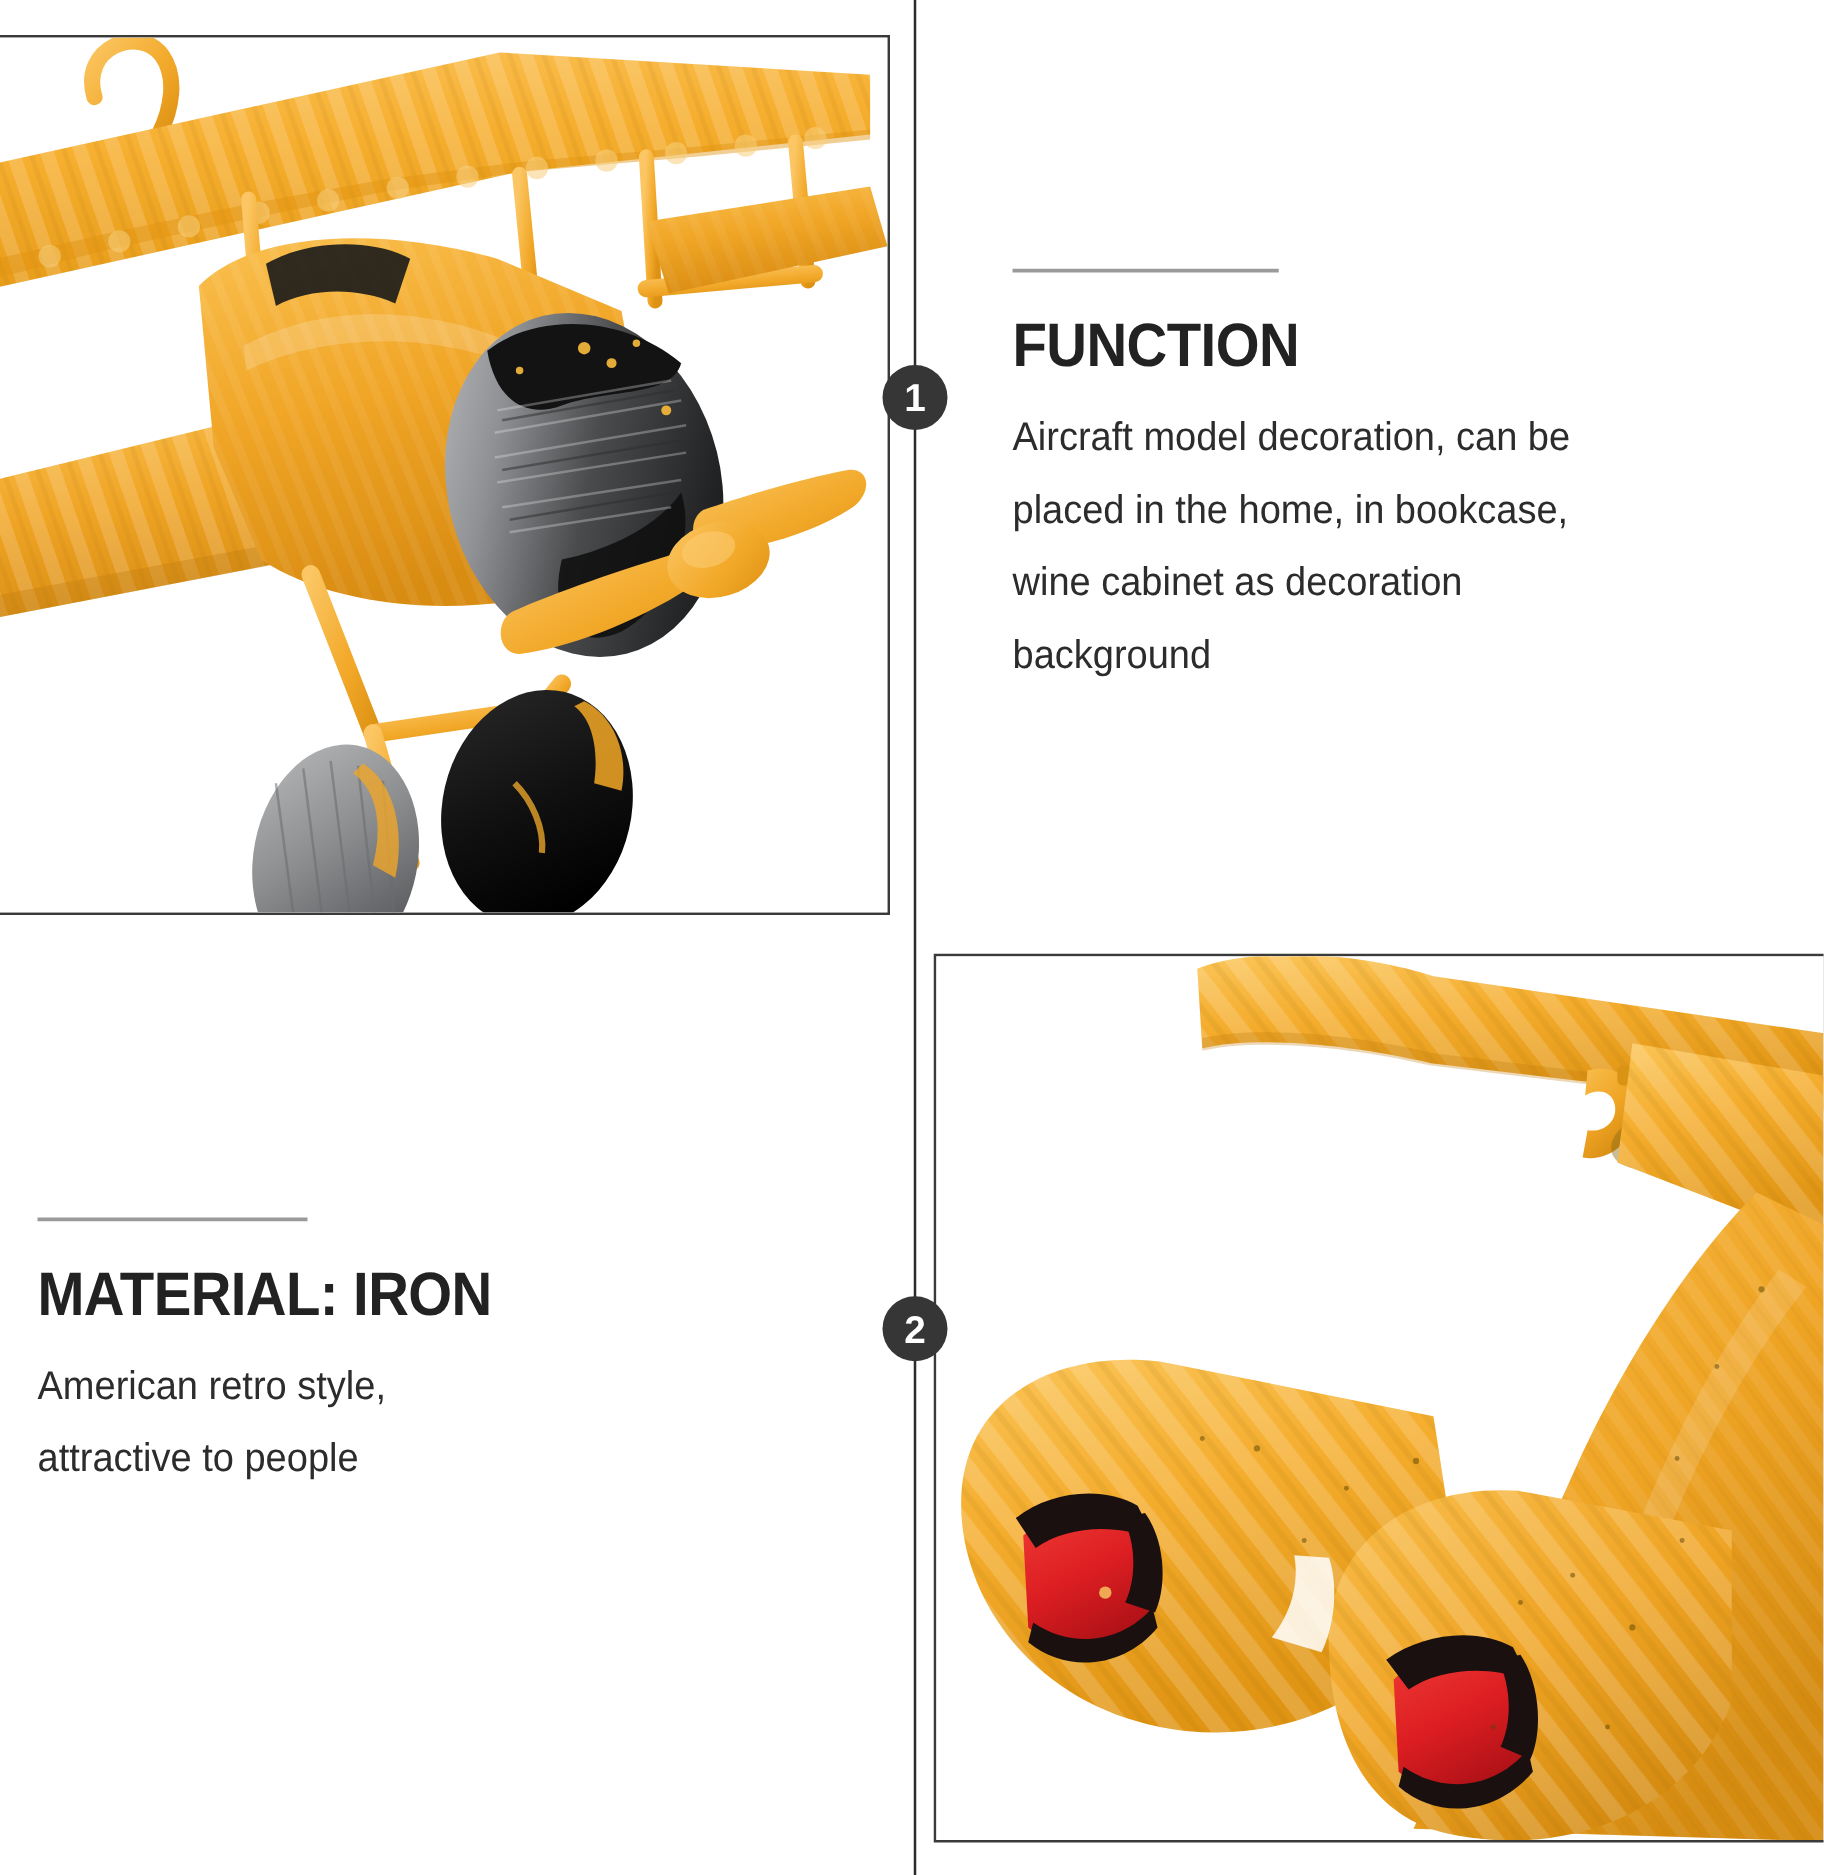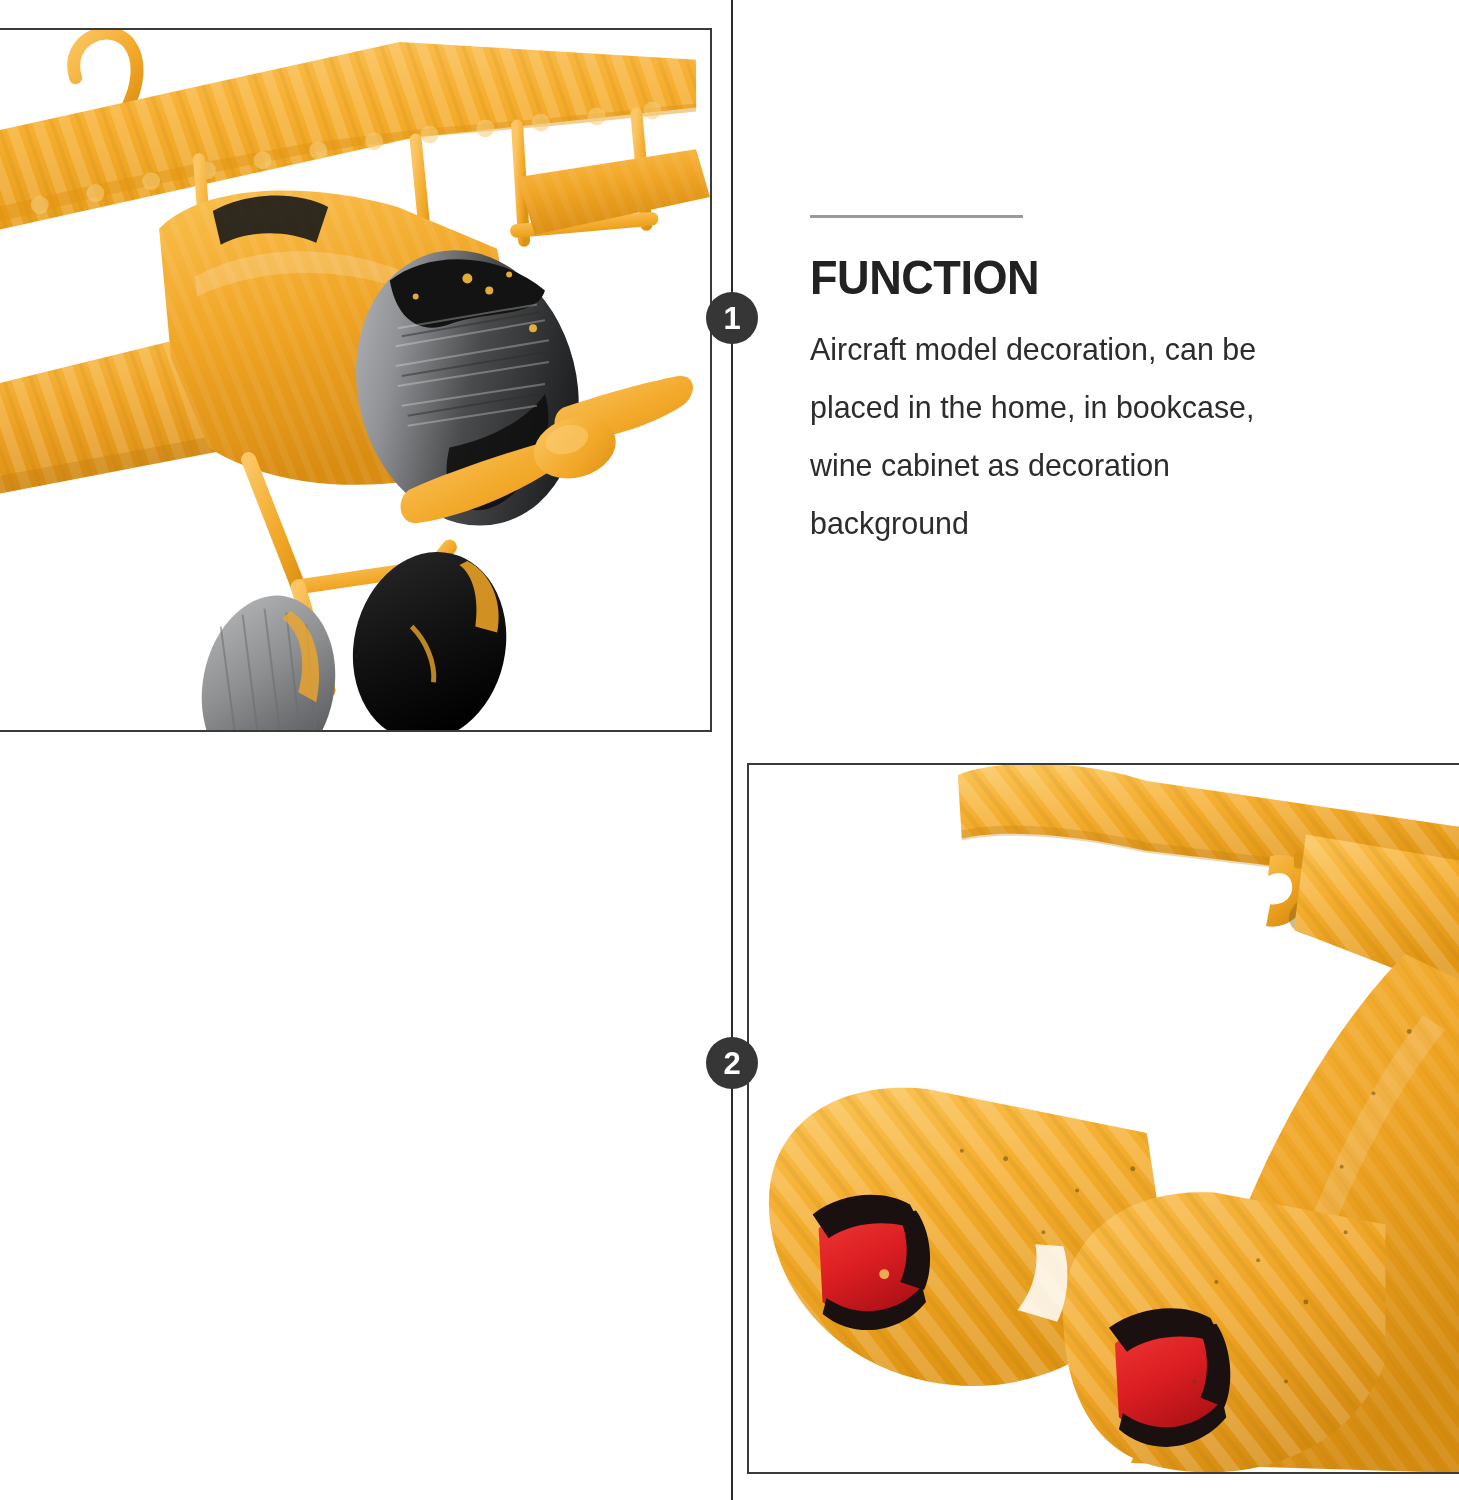--- a/index.html
+++ b/index.html
@@ -287,20 +287,28 @@
       <span class="ln">placed in the home, in bookcase,</span>
       <span class="ln">wine cabinet as decoration</span>
       <span class="ln">background</span>
     </p>
   </div>
 
   <div class="badge" id="badge-2">
     <span>2</span>
   </div>
 
+  <div class="text-block" id="text-block-2">
+    <div class="rule"></div>
+    <h2 class="heading">MATERIAL: IRON</h2>
+    <p class="body-copy">
+      <span class="ln">American retro style,</span>
+      <span class="ln">attractive to people</span>
+    </p>
+  </div>
 
   <div class="photo-panel" id="photo-bottom-right">
     <svg class="photo-canvas" viewBox="0 0 714 711" preserveAspectRatio="xMidYMid slice">
       <defs>
         <linearGradient id="tailYellow" x1="0" y1="0" x2="0.3" y2="1">
           <stop offset="0%" stop-color="#FBC558"></stop>
           <stop offset="45%" stop-color="#F4AC2C"></stop>
           <stop offset="100%" stop-color="#E09413"></stop>
         </linearGradient>
         <linearGradient id="tailYellow2" x1="0" y1="0" x2="0.6" y2="1">

